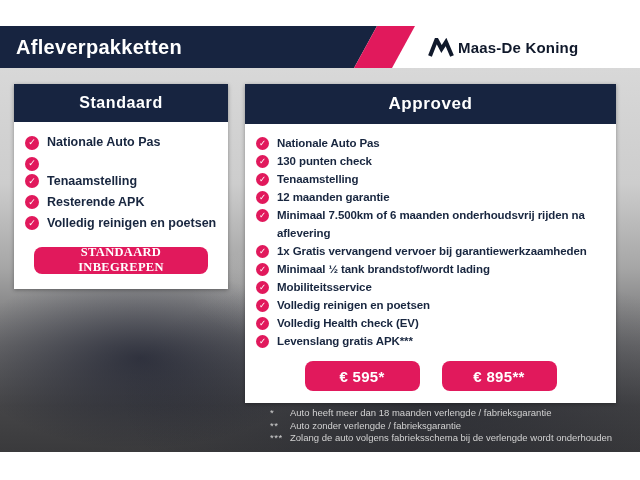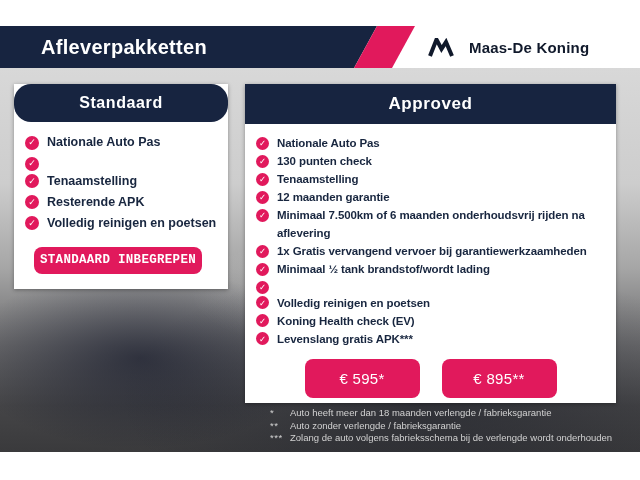--- a/index.html
+++ b/index.html
@@ -16,59 +16,59 @@
       radial-gradient(ellipse 200px 80px at 330px 225px, rgba(245,245,245,.22), rgba(245,245,245,0) 70%),
       linear-gradient(180deg,#d8d8d8 0%,#cdcdcd 30%,#a6a6a6 52%,#6b6b6d 72%,#454547 88%,#3a3a3c 100%);
   }
   
   .topbar{position:absolute;left:0;top:26px;width:640px;height:42px;background:#ffffff;}
   .topbar-navy{
     position:absolute;left:0;top:0;width:377px;height:42px;background:#172440;
     clip-path:polygon(0 0,100% 0,calc(100% - 23px) 100%,0 100%);
     display:flex;align-items:center;
   }
-  .topbar-title{color:#ffffff;font-size:20px;font-weight:bold;padding-left:41px;letter-spacing:.3px;}
+  .topbar-title{color:#ffffff;font-size:20px;font-weight:bold;padding-left:16px;letter-spacing:.3px;}
   .topbar-pink{
     position:absolute;left:354px;top:0;width:61px;height:42px;background:#E1195C;
     clip-path:polygon(23px 0,100% 0,calc(100% - 23px) 100%,0 100%);
   }
-  .brand{position:absolute;left:428px;top:0;height:42px;display:flex;align-items:center;gap:15px;}
+  .brand{position:absolute;left:428px;top:0;height:42px;display:flex;align-items:center;gap:4px;}
   .brand svg{display:block;}
   .brand-name{font-size:15px;font-weight:bold;color:#10192B;letter-spacing:.2px;}
   
   .card{position:absolute;background:#ffffff;box-shadow:0 1px 4px rgba(0,0,0,.35);}
   .card-standard{left:14px;top:84px;width:214px;height:205px;}
   .card-approved{left:245px;top:84px;width:371px;height:319px;}
   .card-header{
     background:#172440;color:#ffffff;font-weight:bold;
     display:flex;align-items:center;justify-content:center;letter-spacing:.6px;
   }
-  .card-standard .card-header{height:38px;font-size:16px;border-radius:17px;}
+  .card-standard .card-header{height:38px;font-size:16px;}
   .card-approved .card-header{height:40px;font-size:17px;}
   .card-body{padding:10px 11px 0 11px;}
   ul.features{list-style:none;margin:0;padding:0;}
   .feature{display:flex;gap:8px;color:#18263F;font-weight:bold;}
   .card-standard .feature{font-size:12.5px;line-height:21px;}
   .card-approved .feature{font-size:11.5px;line-height:18px;letter-spacing:-.1px;}
   .check{
     flex:0 0 auto;border-radius:50%;background:#E1195C;color:#ffffff;
     display:flex;align-items:center;justify-content:center;font-weight:bold;
   }
   .card-standard .check{width:14px;height:14px;margin-top:3.5px;font-size:9px;}
   .card-approved .check{width:13px;height:13px;margin-top:2.5px;font-size:8.5px;}
   .included-btn{
     display:flex;align-items:center;justify-content:center;
     margin:13px 9px 0 9px;height:27px;border-radius:8px;border:none;
     background:#E1195C;color:#ffffff;font-weight:bold;font-size:12.5px;letter-spacing:.3px;
-    font-family:Liberation Mono, monospace;cursor:pointer;
+    font-family:Liberation Serif, serif;cursor:pointer;
   }
   .price-row{display:flex;justify-content:center;gap:22px;margin-top:11px;}
   .price-btn{
-    width:115px;height:39px;border-radius:8px;border:none;
-    background:#E1195C;color:#ffffff;font-weight:normal;font-size:15px;
+    width:115px;height:30px;border-radius:8px;border:none;
+    background:#E1195C;color:#ffffff;font-weight:bold;font-size:15px;
     display:flex;align-items:center;justify-content:center;
     font-family:inherit;cursor:pointer;letter-spacing:.3px;
   }
   
   .footnotes{position:absolute;left:270px;top:407px;width:356px;color:#D2D2D2;font-size:9.5px;line-height:12.6px;}
   .fn-row{display:flex;}
   .fn-marker{flex:0 0 20px;letter-spacing:.5px;}
   .fn-text{flex:1;}
 </style>
 </head>
@@ -152,28 +152,29 @@
         <li class="feature">
           <span class="check">✓</span>
           <span>1x Gratis vervangend vervoer bij garantiewerkzaamheden</span>
         </li>
         <li class="feature">
           <span class="check">✓</span>
           <span>Minimaal ½ tank brandstof/wordt lading</span>
         </li>
         <li class="feature">
           <span class="check">✓</span>
+          <span>Mobiliteitsservice</span>
         </li>
         <li class="feature">
           <span class="check">✓</span>
           <span>Volledig reinigen en poetsen</span>
         </li>
         <li class="feature">
           <span class="check">✓</span>
-          <span>Koning Health check (EV)</span>
+          <span>Volledig Health check (EV)</span>
         </li>
         <li class="feature">
           <span class="check">✓</span>
           <span>Levenslang gratis APK***</span>
         </li>
       </ul>
       <div class="price-row">
         <button class="price-btn">€ 595*</button>
         <button class="price-btn">€ 895**</button>
       </div>

